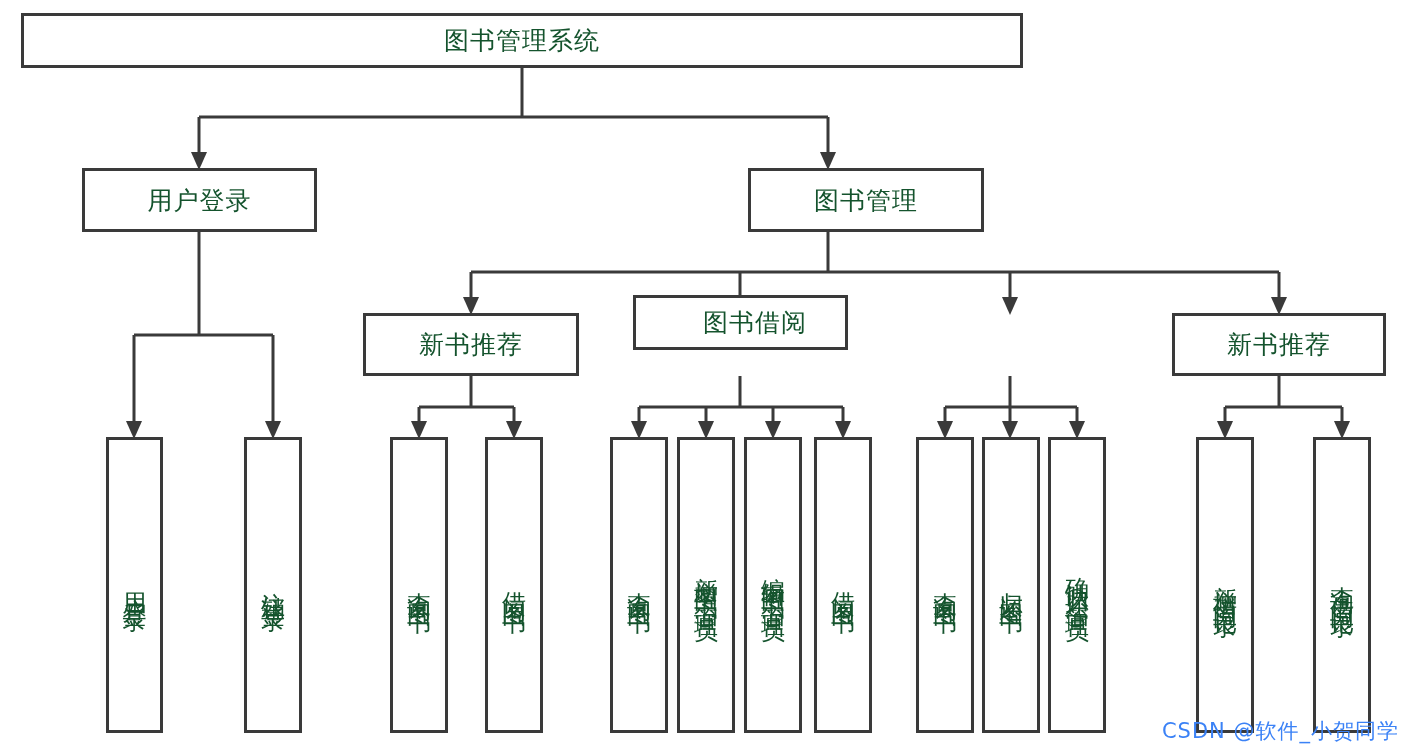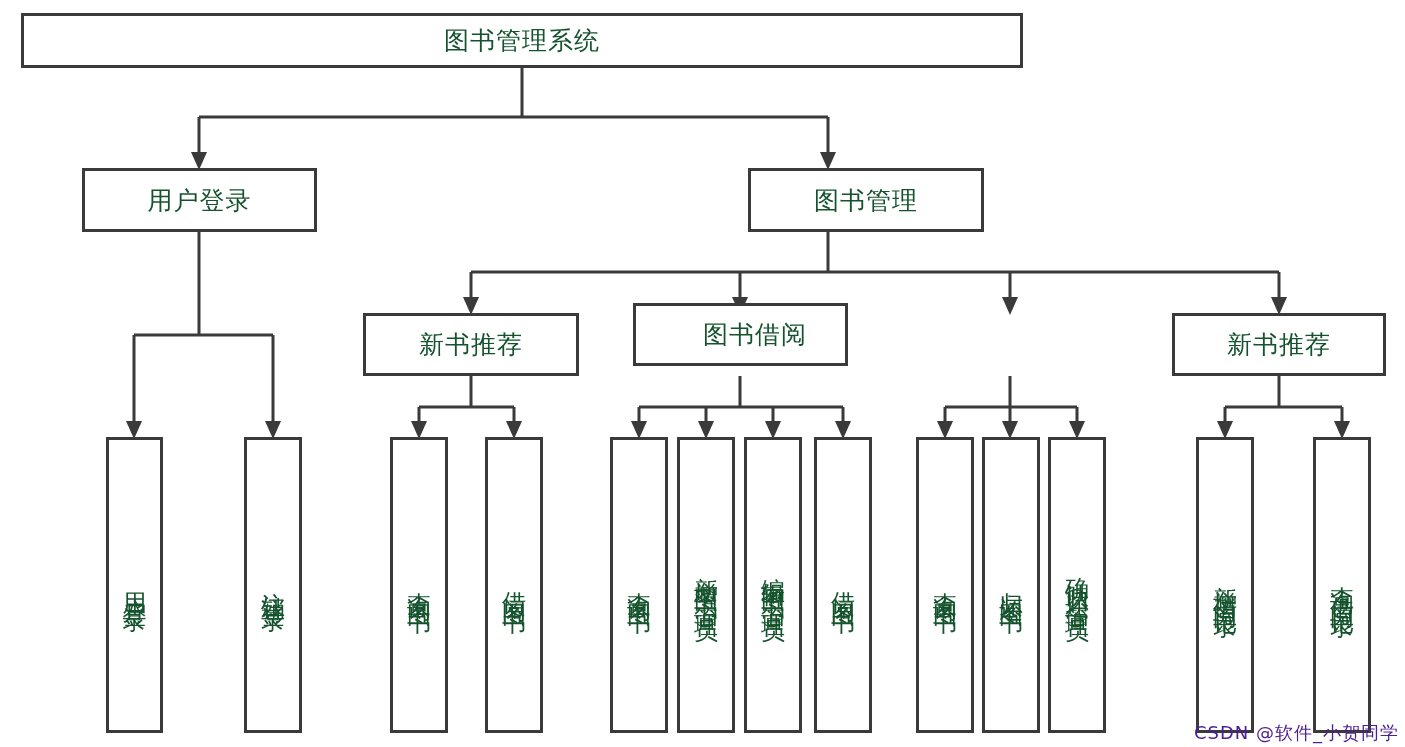--- a/index.html
+++ b/index.html
@@ -39,22 +39,22 @@
     text-orientation: mixed;
     font-size: 24px;
     letter-spacing: 6px;
     line-height: 1;
     white-space: nowrap;
   }
   #watermark {
     position: absolute;
     right: 6px;
     bottom: 2px;
-    font-size: 18px;
-    color: #4c1d95;
+    font-size: 21px;
+    color: #3b82f6;
     letter-spacing: 1px;
     z-index: 5;
     white-space: nowrap;
   }
   .stroke { stroke: #3a3a3a; stroke-width: 3; fill: none; }
   .head { fill: #3a3a3a; stroke: none; }
 </style>
 </head>
 <body>
 
@@ -110,21 +110,21 @@
   <div class="node" style="left:82px; top:168px; width:235px; height:64px;">
     <span class="h-label">用户登录</span>
   </div>
   <div class="node" style="left:710px; top:168px; width:236px; height:64px;margin-left:38px;">
     <span class="h-label">图书管理</span>
   </div>
 
   <div class="node" style="left:363px; top:313px; width:216px; height:63px;">
     <span class="h-label">新书推荐</span>
   </div>
-  <div class="node" style="left:633px; top:303px; width:215px; height:63px;padding-left:29px;">
+  <div class="node" style="left:633px; top:295px; width:215px; height:55px;padding-left:29px;">
     <span class="h-label">图书借阅</span>
   </div>
   <div class="node" style="left:1172px; top:313px; width:214px; height:63px;">
     <span class="h-label">新书推荐</span>
   </div>
 
   <div class="node" style="left:106px; top:437px; width:57px; height:296px;">
     <span class="v-label">用户登录</span>
   </div>
   <div class="node" style="left:244px; top:437px; width:58px; height:296px;">

